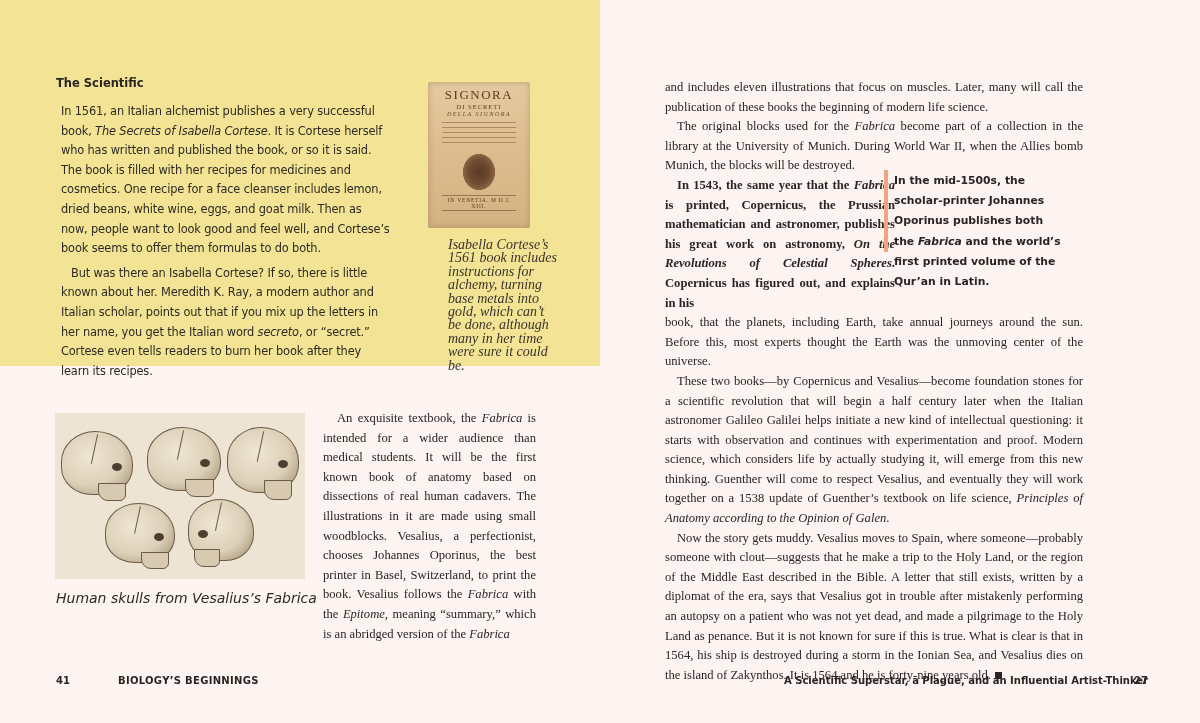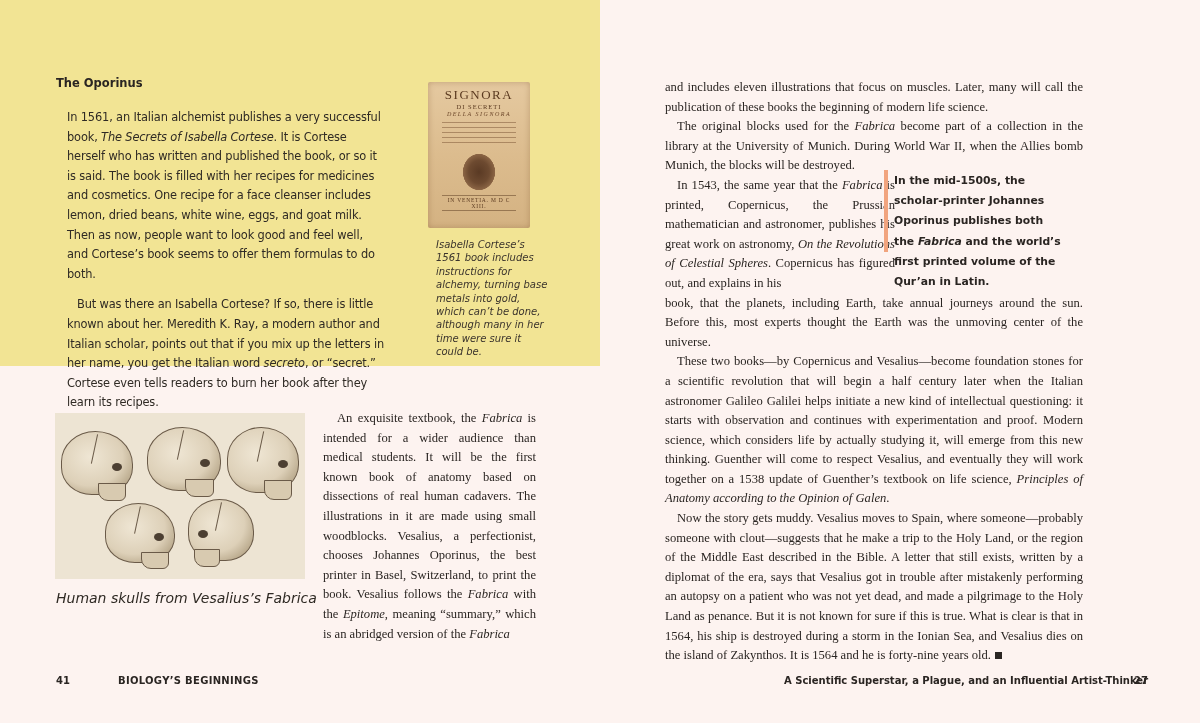--- a/index.html
+++ b/index.html
@@ -18,41 +18,41 @@
 
     .sidebar-title {
       position: absolute; left: 56px; top: 76px;
       font-size: 11.5px; font-weight: bold; color: #2a2522;
     }
     .sidebar-body {
       position: absolute; left: 56px; top: 97px; width: 340px;
       font-size: 11.4px; line-height: 19.6px; color: #2f2a24;
       letter-spacing: -0.15px;
     }
-    .sidebar-body p { margin: 11px; }
+    .sidebar-body p { margin: 5px; }
     .sidebar-body p.indent { text-indent: 10px; }
 
     .book-img {
       position: absolute; left: 428px; top: 82px; width: 102px; height: 146px;
       background: linear-gradient(180deg, #e5c9a0 0%, #dcbc8e 50%, #d4b282 100%);
       border-radius: 2px;
       box-shadow: inset 0 0 6px rgba(120,80,40,0.35);
       overflow: hidden;
     }
     .book-img .t1 { position:absolute; left:0; right:0; top:5px; text-align:center; font-size:13px; letter-spacing:1.5px; color:#5b3a20; font-family:"Liberation Serif", serif; }
     .book-img .t2 { position:absolute; left:0; right:0; top:21px; text-align:center; font-size:6.5px; letter-spacing:1px; color:#5b3a20; font-family:"Liberation Serif", serif; }
     .book-img .t3 { position:absolute; left:0; right:0; top:29px; text-align:center; font-size:6px; letter-spacing:1.5px; color:#6b4528; font-style: italic; font-family:"Liberation Serif", serif; }
     .book-img .lines { position:absolute; left:14px; right:14px; top:40px; height:24px;
       background: repeating-linear-gradient(180deg, rgba(110,70,40,0.45) 0 1px, transparent 1px 5px); }
     .book-img .emblem { position:absolute; left:35px; top:72px; width:32px; height:36px; background: radial-gradient(ellipse at center, #5a3a24 0%, #6d4a30 45%, #8a6444 70%, transparent 72%); }
     .book-img .imprint { position:absolute; left:0; right:0; top:113px; text-align:center; font-size:5.5px; letter-spacing:0.8px; color:#5b3a20; font-family:"Liberation Serif", serif; border-top:1px solid rgba(90,58,32,0.5); border-bottom:1px solid rgba(90,58,32,0.5); margin:0 14px; padding:1px 0; }
 
     .book-caption {
-      position: absolute; left: 436px; top: 238px; width: 112px;
-      font-size: 10px; line-height: 13.4px; font-style: italic; color: #3a332c;
+      position: absolute; left: 448px; top: 238px; width: 112px;
+      font-size: 14px; line-height: 13.4px; font-style: italic; color: #3a332c; font-family: Liberation Serif, serif;
     }
 
     .skull-img {
       position: absolute; left: 55px; top: 413px; width: 250px; height: 166px;
       background: #ede4d3;
       overflow: hidden;
     }
     .skull { position: absolute; border-radius: 50% 55% 45% 45%;
       background: radial-gradient(ellipse at 40% 40%, #efe6d4 0%, #ddd0b8 55%, #b9a98c 80%, #7a6a55 100%);
       border: 1px solid #6a5a48; }
@@ -70,21 +70,21 @@
       font-size: 12.6px; line-height: 19.6px; text-align: justify; color: #2a2522;
     }
     .left-col p.indent { text-indent: 14px; }
 
     .right-col {
       position: absolute; left: 665px; top: 78px; width: 418px;
       font-size: 12.6px; line-height: 19.6px; text-align: justify; color: #2a2522;
     }
     .right-col p { margin: 0; }
     .right-col p.indent { text-indent: 12px; }
-    .right-col .wrap-p { width: 230px; }
+    .right-col .wrap-p { width: 230px; font-weight: bold; }
     .right-col .wrap-tail { width: 418px; }
 
     .pullquote {
       position: absolute; left: 884px; top: 170px; width: 180px; height: 82px;
       border-left: 4px solid #f1a47e;
       padding-left: 6px; padding-top: 1px;
       font-size: 10.8px; line-height: 20.2px; font-weight: bold; color: #2a2522;
     }
     .pullquote i { font-style: italic; }
 
@@ -95,21 +95,21 @@
     .footer-left-num { position:absolute; left:56px; top:675px; font-size:10px; font-weight:bold; color:#2a2522; }
     .footer-left-title { position:absolute; left:118px; top:675px; font-size:10px; font-weight:bold; letter-spacing:0.3px; color:#2a2522; }
     .footer-right-title { position:absolute; left:784px; top:675px; font-size:10px; font-weight:bold; color:#2a2522; }
     .footer-right-num { position:absolute; left:1134px; top:675px; font-size:10px; font-weight:bold; color:#2a2522; }
   </style>
 </head>
 <body>
 
 <div class="sidebar-box"></div>
 
-<div class="sidebar-title sans">The Oporinus</div>
+<div class="sidebar-title sans">The Scientific</div>
 
 <div class="sidebar-body sans">
   <p><span>In 1561, an Italian alchemist publishes a very successful book, </span><i>The Secrets of Isabella Cortese</i><span>. It is Cortese herself who has written and published the book, or so it is said. The book is filled with her recipes for medicines and cosmetics. One recipe for a face cleanser includes lemon, dried beans, white wine, eggs, and goat milk. Then as now, people want to look good and feel well, and Cortese’s book seems to offer them formulas to do both.</span></p>
   <p class="indent"><span>But was there an Isabella Cortese? If so, there is little known about her. Meredith K. Ray, a modern author and Italian scholar, points out that if you mix up the letters in her name, you get the Italian word </span><i>secreto</i><span>, or “secret.” Cortese even tells readers to burn her book after they learn its recipes.</span></p>
 </div>
 
 <div class="book-img">
   <div class="t1">SIGNORA</div>
   <div class="t2">DI SECRETI</div>
   <div class="t3">DELLA SIGNORA</div>

